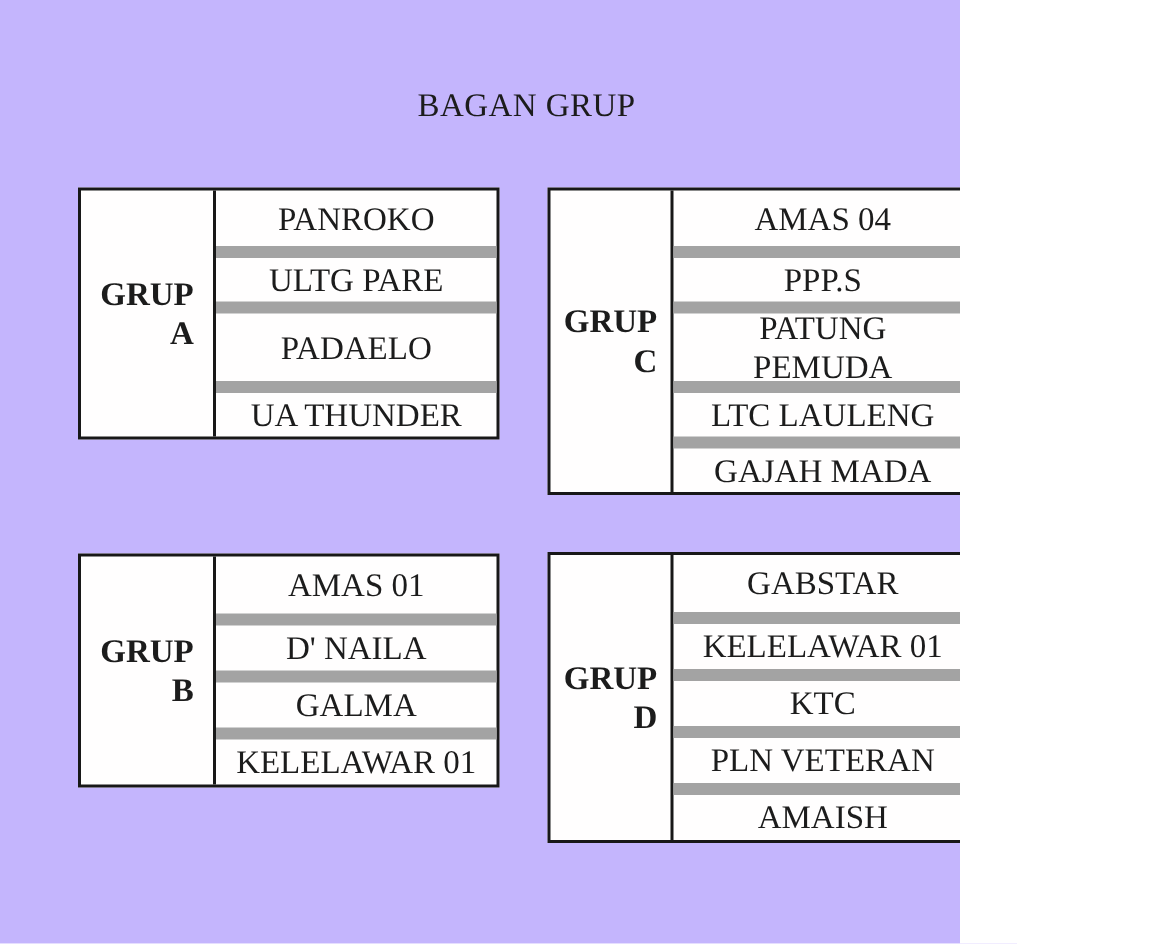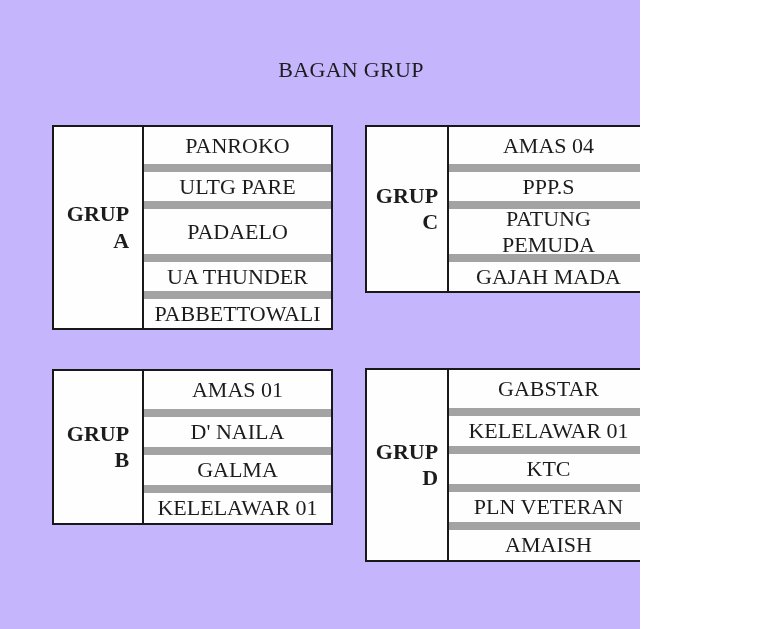--- a/index.html
+++ b/index.html
@@ -87,32 +87,32 @@
   <h1 class="title">BAGAN GRUP</h1>
 
   <section class="group-table pos-a">
     <div class="group-header">GRUP
 A</div>
     <div class="team-rows rows-top">
       <div class="team-row">PANROKO</div>
       <div class="team-row">ULTG PARE</div>
       <div class="team-row">PADAELO</div>
       <div class="team-row">UA THUNDER</div>
-      <div class="team-row">PABBETTOWALI</div>
     </div>
   </section>
 
   <section class="group-table pos-c">
     <div class="group-header">GRUP
 C</div>
     <div class="team-rows rows-top">
       <div class="team-row">AMAS 04</div>
       <div class="team-row">PPP.S</div>
       <div class="team-row">PATUNG
 PEMUDA</div>
+      <div class="team-row">LTC LAULENG</div>
       <div class="team-row">GAJAH MADA</div>
     </div>
   </section>
 
   <section class="group-table pos-b">
     <div class="group-header">GRUP
 B</div>
     <div class="team-rows rows-bottom">
       <div class="team-row">AMAS 01</div>
       <div class="team-row">D' NAILA</div>

